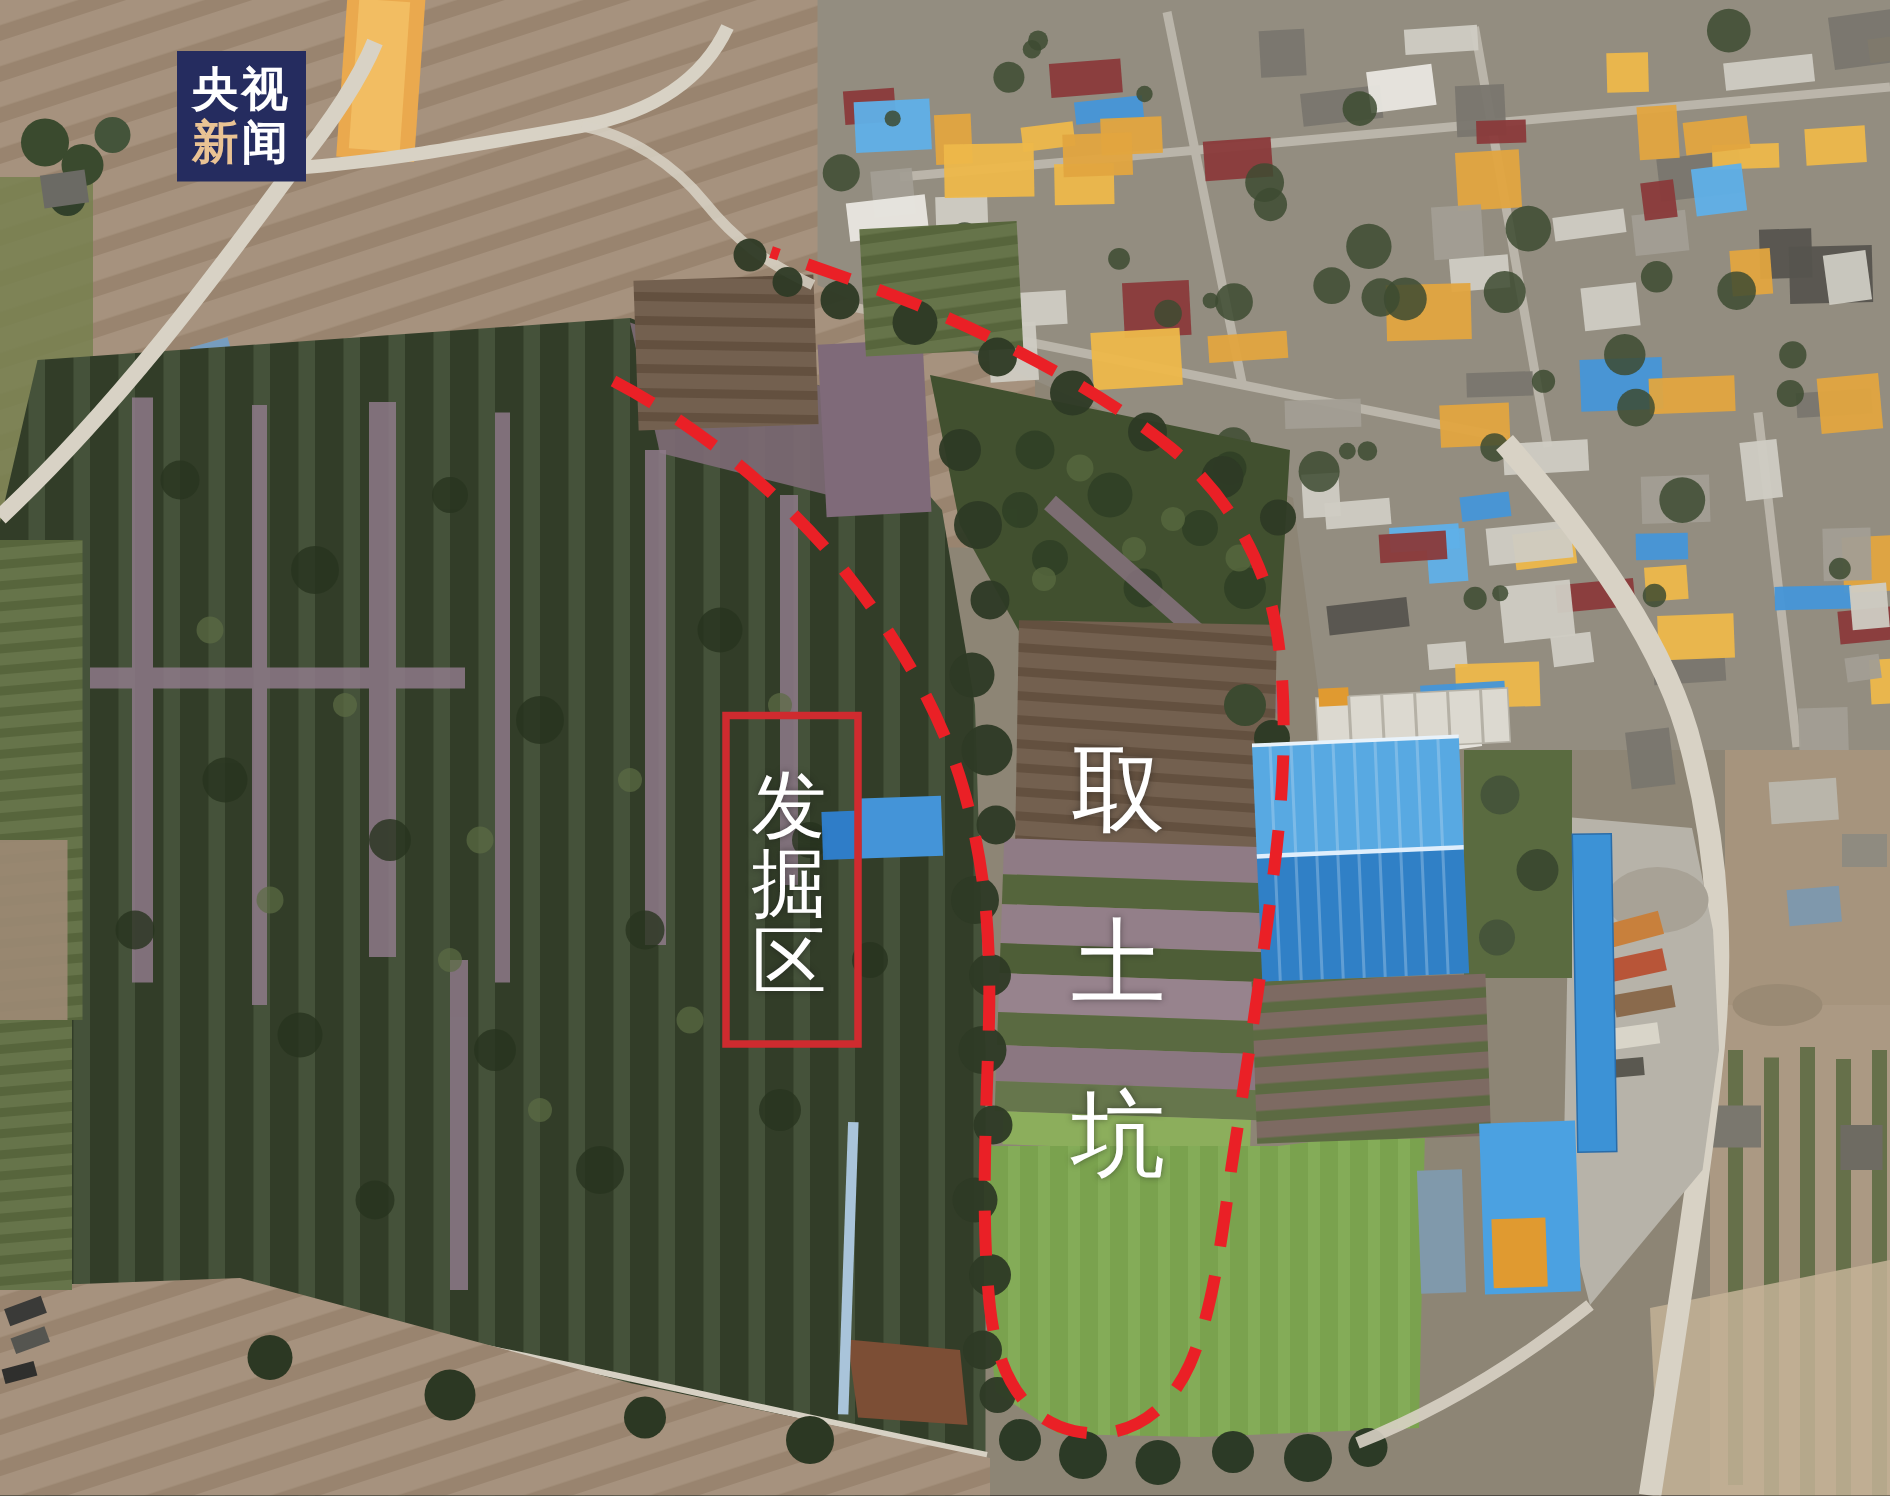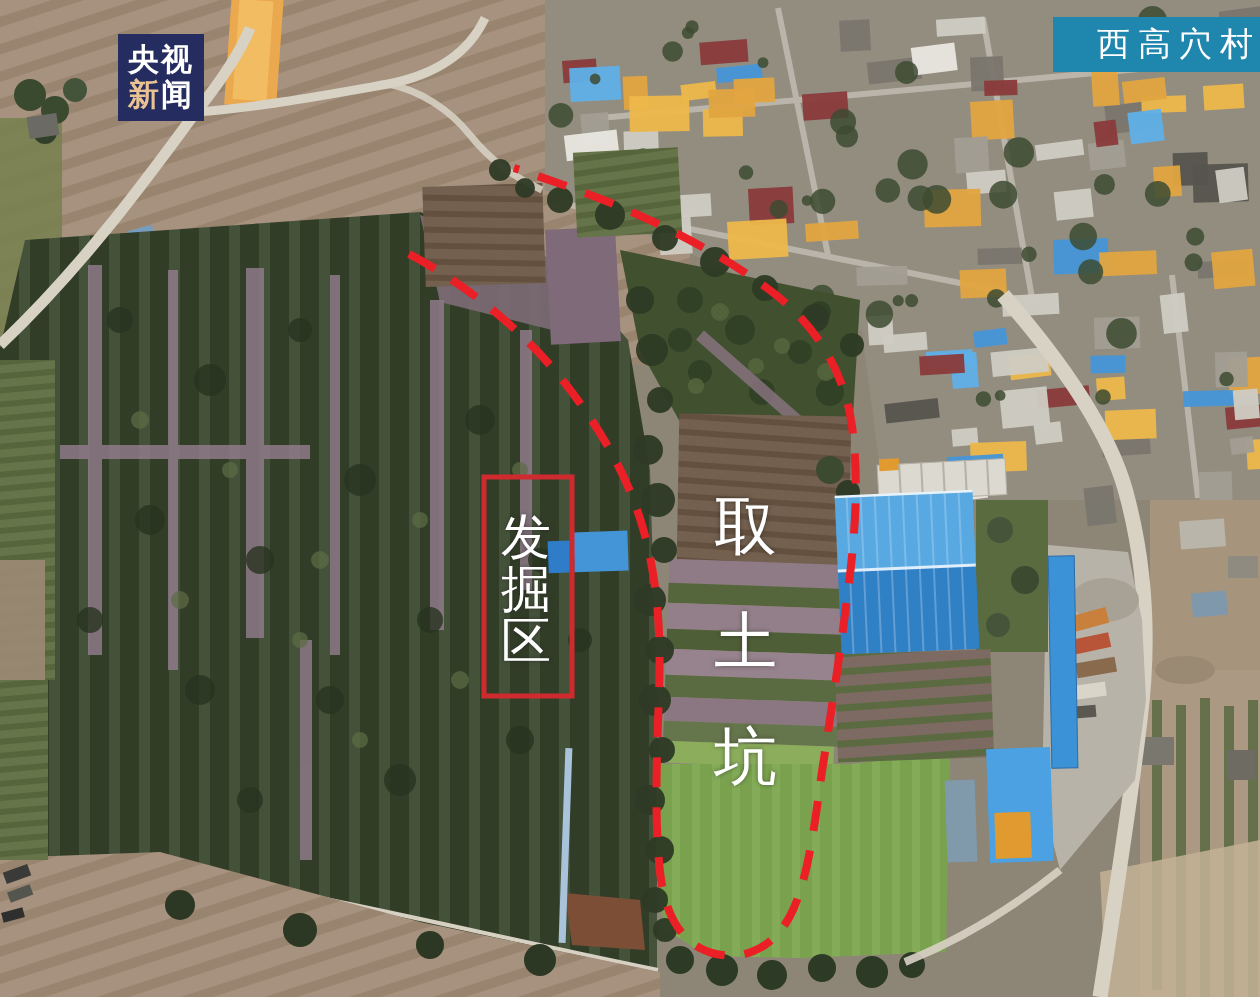--- a/index.html
+++ b/index.html
@@ -447,23 +447,20 @@
 </svg>
 
   <div class="overlay logo" style="background: rgb(37, 44, 95);">
     <span class="row" style="color: rgb(255, 255, 255);">央视</span>
     <span class="row">
       <span style="color: rgb(234, 195, 148);">新</span>
       <span style="color: rgb(255, 255, 255);">闻</span>
     </span>
   </div>
 
-  <div class="overlay badge" style="background: rgb(31, 134, 173); color: rgb(255, 255, 255);">
-    <span>西高穴村</span>
-  </div>
 
   <div class="overlay vlabel fajue" style="color: rgb(255, 255, 255);">
     <span>发</span>
     <span>掘</span>
     <span>区</span>
   </div>
 
   <div class="overlay vlabel qutu" style="color: rgb(255, 255, 255);">
     <span>取</span>
     <span>土</span>

